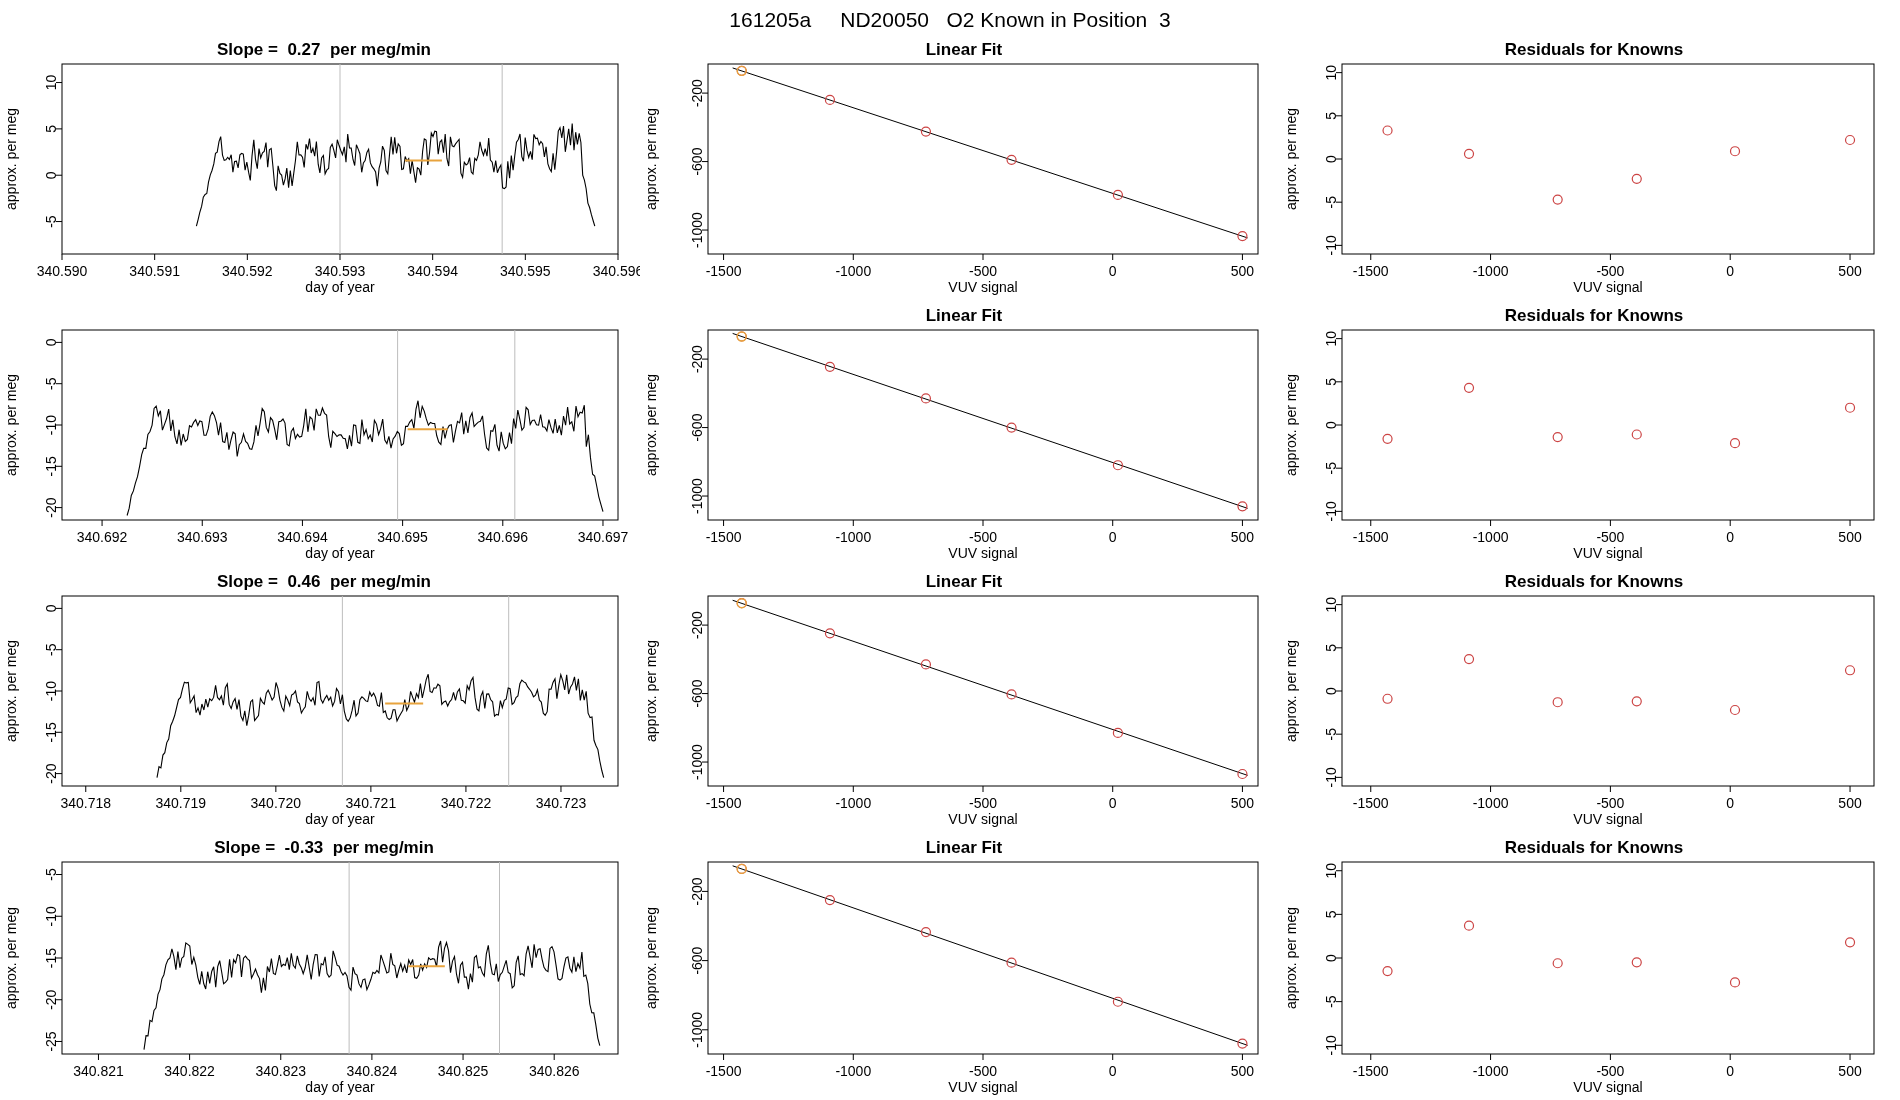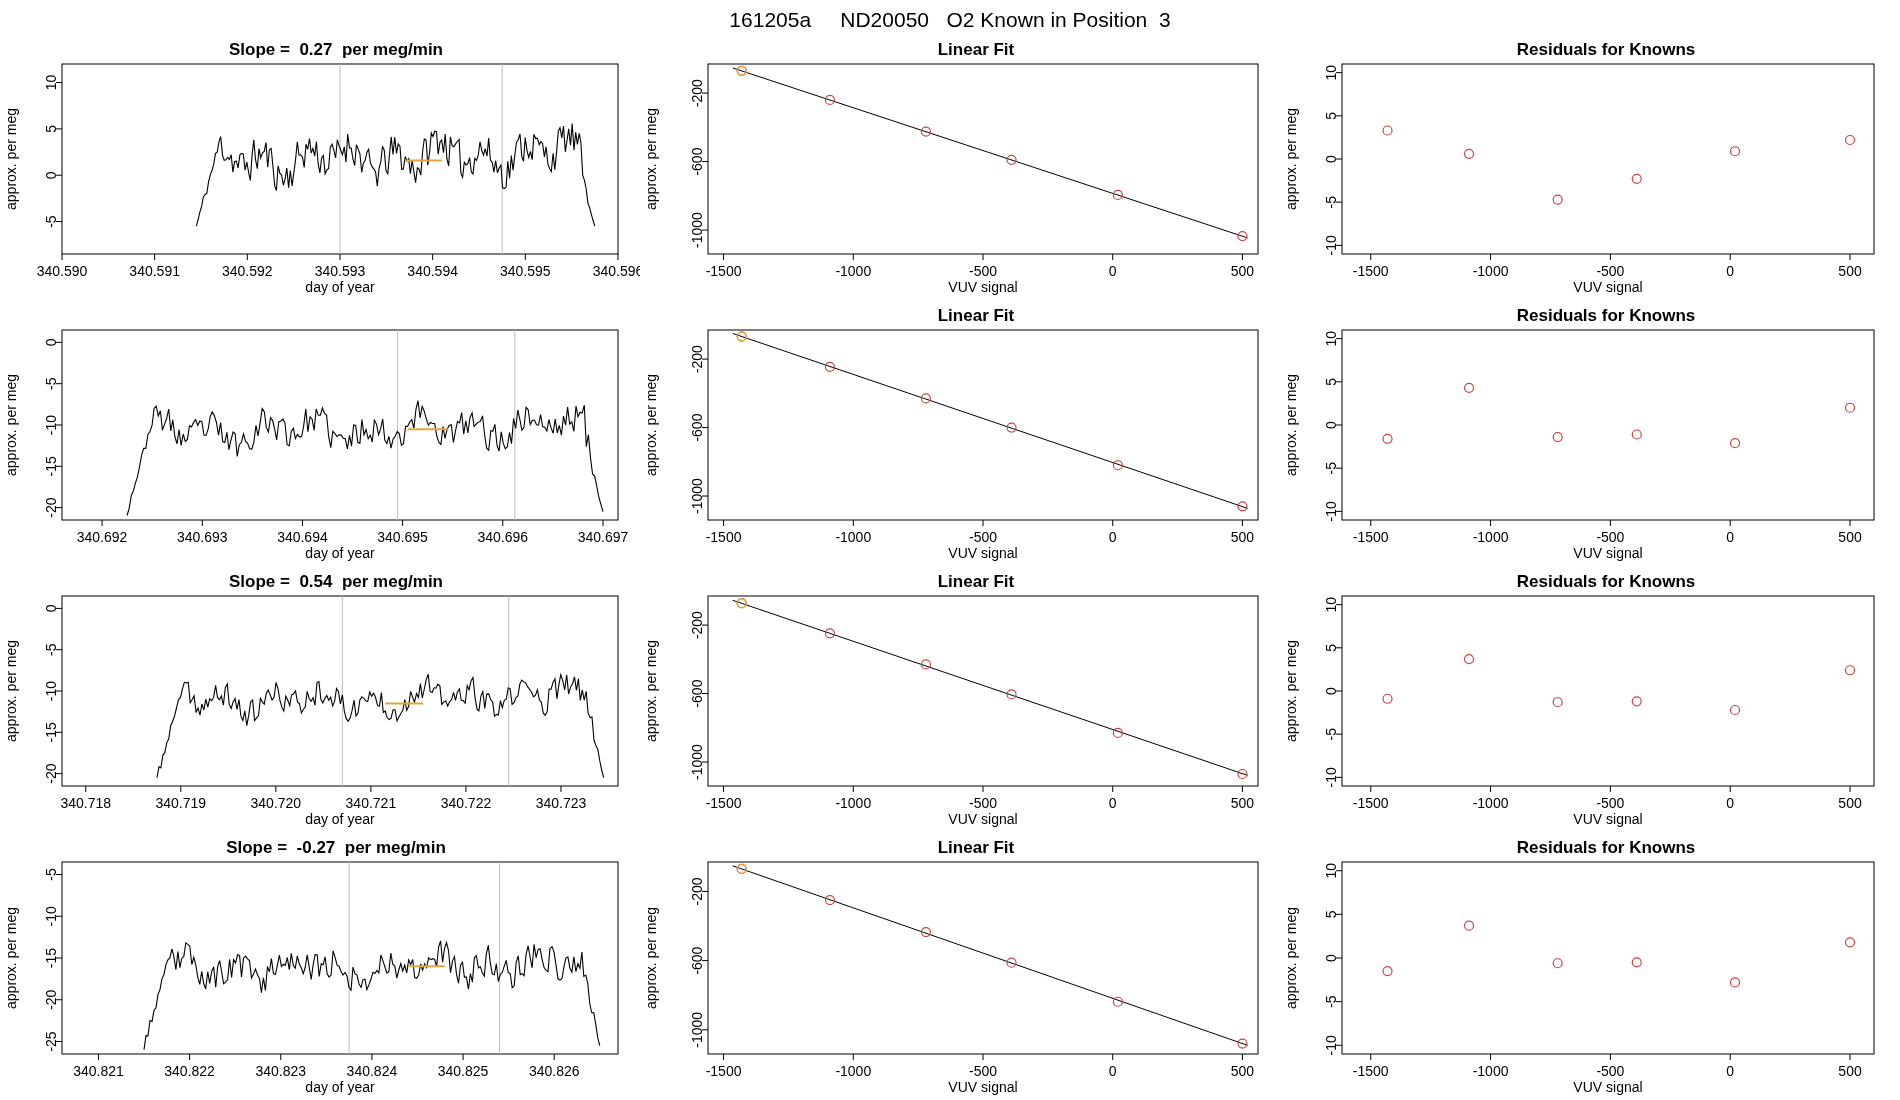--- a/index.html
+++ b/index.html
@@ -28,21 +28,21 @@
     top: 34px; left: 0;
     width: 1900px;
     height: 1066px;
     display: grid;
     grid-template-columns: 640px 640px 620px;
     grid-template-rows: 266px 266px 266px 268px;
   }
   .cell { position: relative; }
   .panel-title {
     position: absolute;
-    top: 6px; left: 16px; width: 100%;
+    top: 6px; left: 4px; width: 100%;
     text-align: center;
     font-size: 17px;
     font-weight: bold;
     white-space: pre;
   }
   .plotsvg { position: absolute; top: 0; left: 0; }
   .axis-label {
     font-size: 14px;
     fill: #000;
     font-family: "Liberation Sans", sans-serif;
@@ -253,21 +253,21 @@
           <text x="16" y="125" text-anchor="middle" class="axis-label" transform="rotate(-90,16,125)">approx. per meg</text>
           <circle cx="107.53153153153153" cy="138.8181818181818" r="4.5" fill="none" stroke="#cc4444" stroke-width="1.2"></circle>
           <circle cx="189.009009009009" cy="87.86363636363637" r="4.5" fill="none" stroke="#cc4444" stroke-width="1.2"></circle>
           <circle cx="277.6756756756757" cy="137.0909090909091" r="4.5" fill="none" stroke="#cc4444" stroke-width="1.2"></circle>
           <circle cx="356.7567567567568" cy="134.5" r="4.5" fill="none" stroke="#cc4444" stroke-width="1.2"></circle>
           <circle cx="455.009009009009" cy="143.13636363636363" r="4.5" fill="none" stroke="#cc4444" stroke-width="1.2"></circle>
           <circle cx="570.036036036036" cy="107.72727272727272" r="4.5" fill="none" stroke="#cc4444" stroke-width="1.2"></circle>
         </svg>
       </div>
       <div class="cell">
-        <div class="panel-title">Slope =  0.54  per meg/min</div>
+        <div class="panel-title">Slope =  0.46  per meg/min</div>
         <svg width="640" height="266" class="plotsvg">
           <rect x="62" y="30" width="556" height="190" fill="none" stroke="#000" stroke-width="1"></rect>
           <line x1="85.76068376031435" y1="220" x2="85.76068376031435" y2="226" stroke="#000" stroke-width="1"></line>
           <text x="85.76068376031435" y="242" text-anchor="middle" class="tick-label">340.718</text>
           <line x1="180.80341880157178" y1="220" x2="180.80341880157178" y2="226" stroke="#000" stroke-width="1"></line>
           <text x="180.80341880157178" y="242" text-anchor="middle" class="tick-label">340.719</text>
           <line x1="275.8461538482318" y1="220" x2="275.8461538482318" y2="226" stroke="#000" stroke-width="1"></line>
           <text x="275.8461538482318" y="242" text-anchor="middle" class="tick-label">340.720</text>
           <line x1="370.8888888894891" y1="220" x2="370.8888888894891" y2="226" stroke="#000" stroke-width="1"></line>
           <text x="370.8888888894891" y="242" text-anchor="middle" class="tick-label">340.721</text>
@@ -353,21 +353,21 @@
           <text x="16" y="125" text-anchor="middle" class="axis-label" transform="rotate(-90,16,125)">approx. per meg</text>
           <circle cx="107.53153153153153" cy="132.77272727272728" r="4.5" fill="none" stroke="#cc4444" stroke-width="1.2"></circle>
           <circle cx="189.009009009009" cy="93.04545454545456" r="4.5" fill="none" stroke="#cc4444" stroke-width="1.2"></circle>
           <circle cx="277.6756756756757" cy="136.22727272727275" r="4.5" fill="none" stroke="#cc4444" stroke-width="1.2"></circle>
           <circle cx="356.7567567567568" cy="135.36363636363637" r="4.5" fill="none" stroke="#cc4444" stroke-width="1.2"></circle>
           <circle cx="455.009009009009" cy="144" r="4.5" fill="none" stroke="#cc4444" stroke-width="1.2"></circle>
           <circle cx="570.036036036036" cy="104.27272727272727" r="4.5" fill="none" stroke="#cc4444" stroke-width="1.2"></circle>
         </svg>
       </div>
       <div class="cell">
-        <div class="panel-title">Slope =  -0.27  per meg/min</div>
+        <div class="panel-title">Slope =  -0.33  per meg/min</div>
         <svg width="640" height="268" class="plotsvg">
           <rect x="62" y="30" width="556" height="192" fill="none" stroke="#000" stroke-width="1"></rect>
           <line x1="98.45901639463173" y1="222" x2="98.45901639463173" y2="228" stroke="#000" stroke-width="1"></line>
           <text x="98.45901639463173" y="244" text-anchor="middle" class="tick-label">340.821</text>
           <line x1="189.60655737602994" y1="222" x2="189.60655737602994" y2="228" stroke="#000" stroke-width="1"></line>
           <text x="189.60655737602994" y="244" text-anchor="middle" class="tick-label">340.822</text>
           <line x1="280.7540983574281" y1="222" x2="280.7540983574281" y2="228" stroke="#000" stroke-width="1"></line>
           <text x="280.7540983574281" y="244" text-anchor="middle" class="tick-label">340.823</text>
           <line x1="371.9016393440075" y1="222" x2="371.9016393440075" y2="228" stroke="#000" stroke-width="1"></line>
           <text x="371.9016393440075" y="244" text-anchor="middle" class="tick-label">340.824</text>

